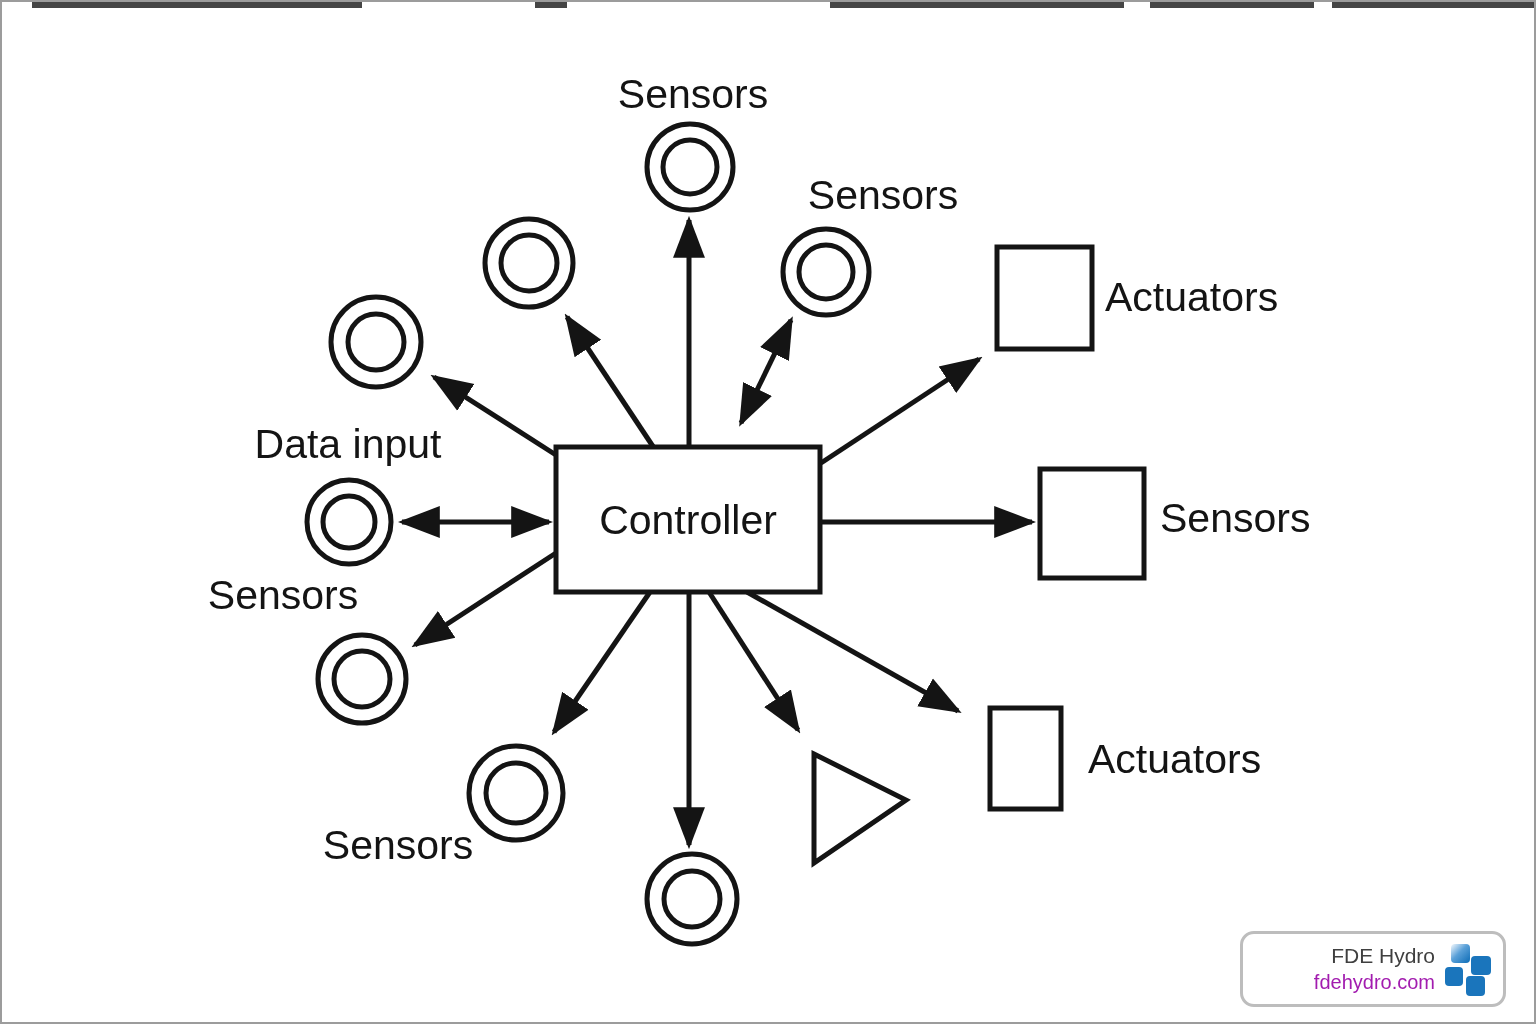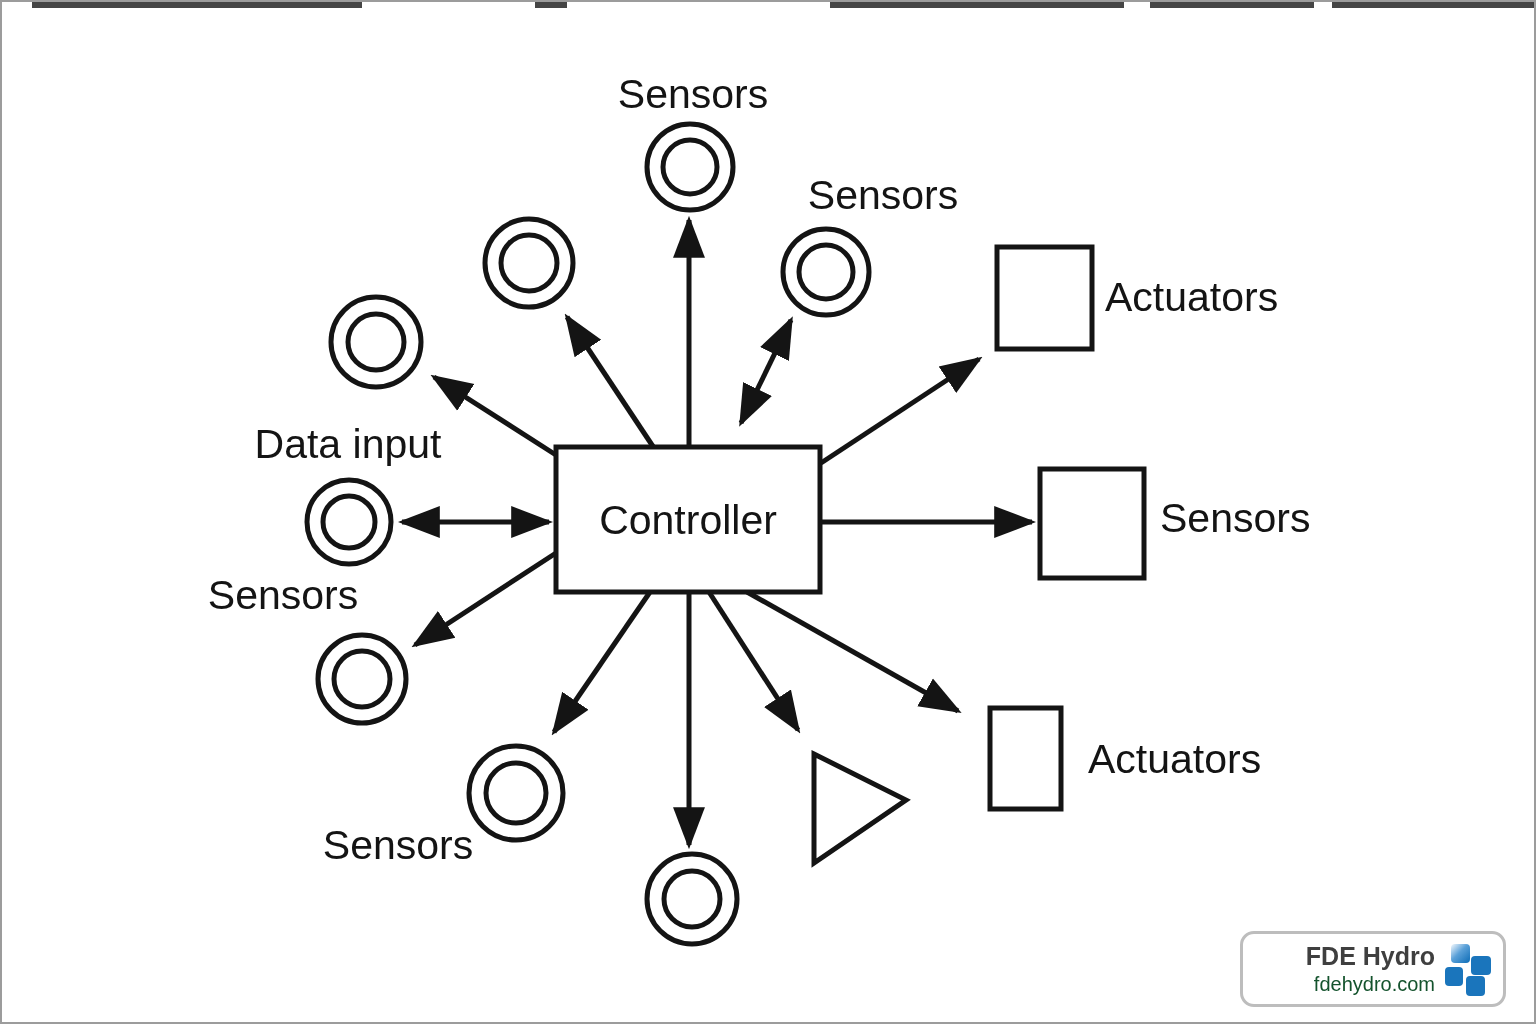--- a/index.html
+++ b/index.html
@@ -21,22 +21,22 @@
   .crop-bar{fill:#454545;}
   
   .watermark{
     position:absolute;left:1238px;top:929px;width:266px;height:76px;
     box-sizing:border-box;background:#ffffff;
     border:3px solid #bdbdbd;border-radius:14px;
     display:flex;align-items:center;justify-content:flex-end;
     gap:9px;padding-right:7px;
   }
   .wm-text{display:flex;flex-direction:column;align-items:flex-end;line-height:1.25;}
-  .wm-title{font-size:25px;font-weight:bold;color:#3f3f3f;}
-  .wm-url{font-size:20px;color:#14532d;text-align:center;}
+  .wm-title{font-size:21px;font-weight:normal;color:#3f3f3f;}
+  .wm-url{font-size:20px;color:#a21caf;text-align:center;}
 </style>
 </head>
 <body>
 
 <div class="page">
 
   <svg class="diagram-svg" viewBox="0 0 1536 1024">
     <defs>
       <marker id="ah" viewBox="0 0 10 10" refX="9" refY="5" markerWidth="8.4" markerHeight="8.4" orient="auto-start-reverse">
         <path d="M0,1.2 L10,5 L0,8.8 z" fill="#141414"></path>

